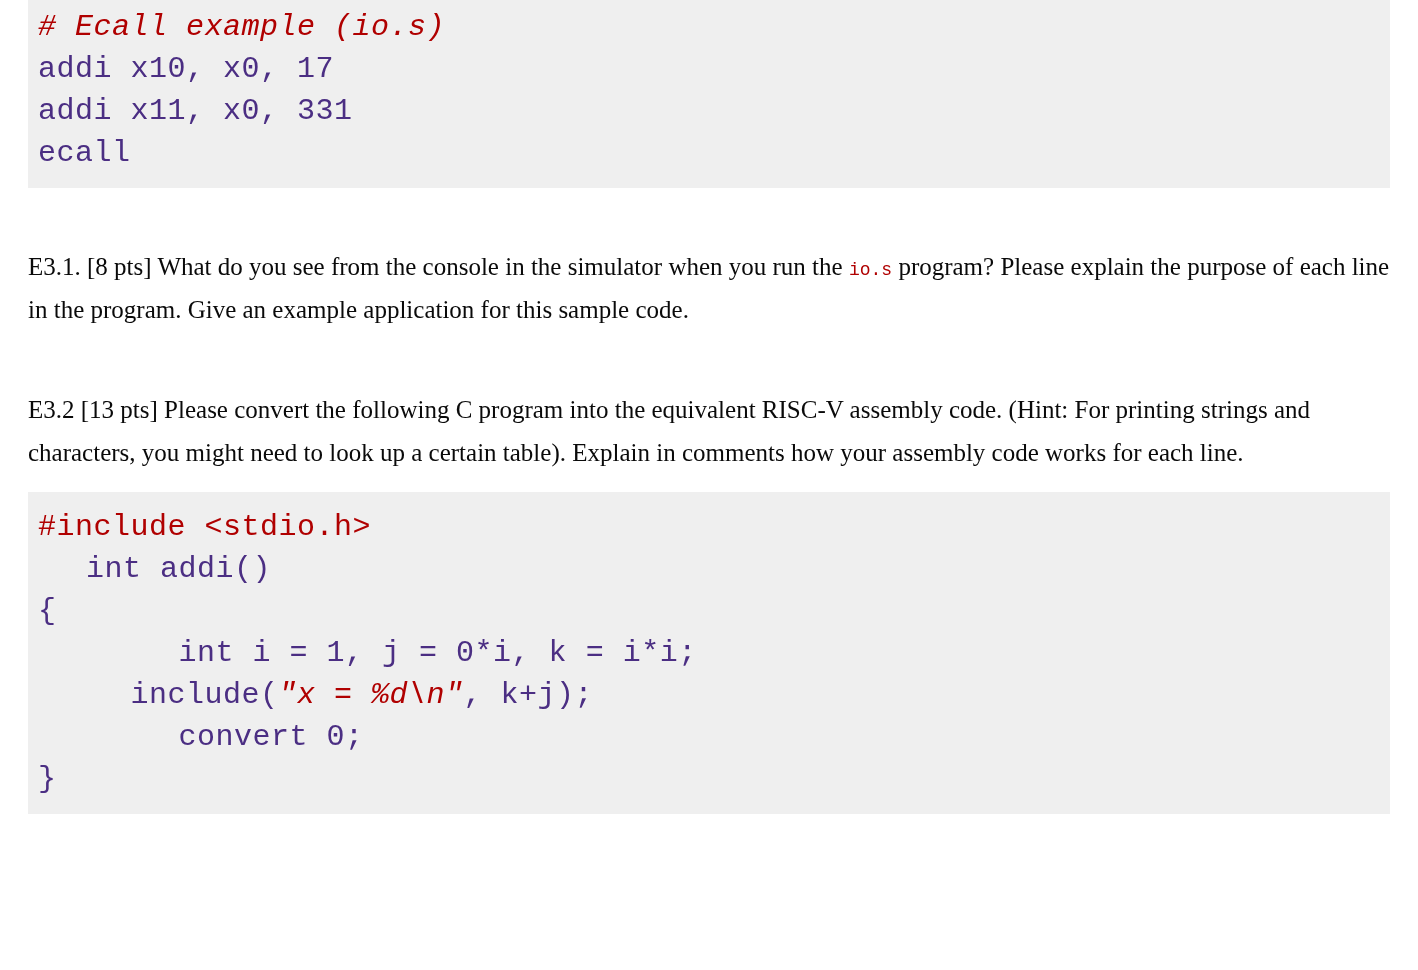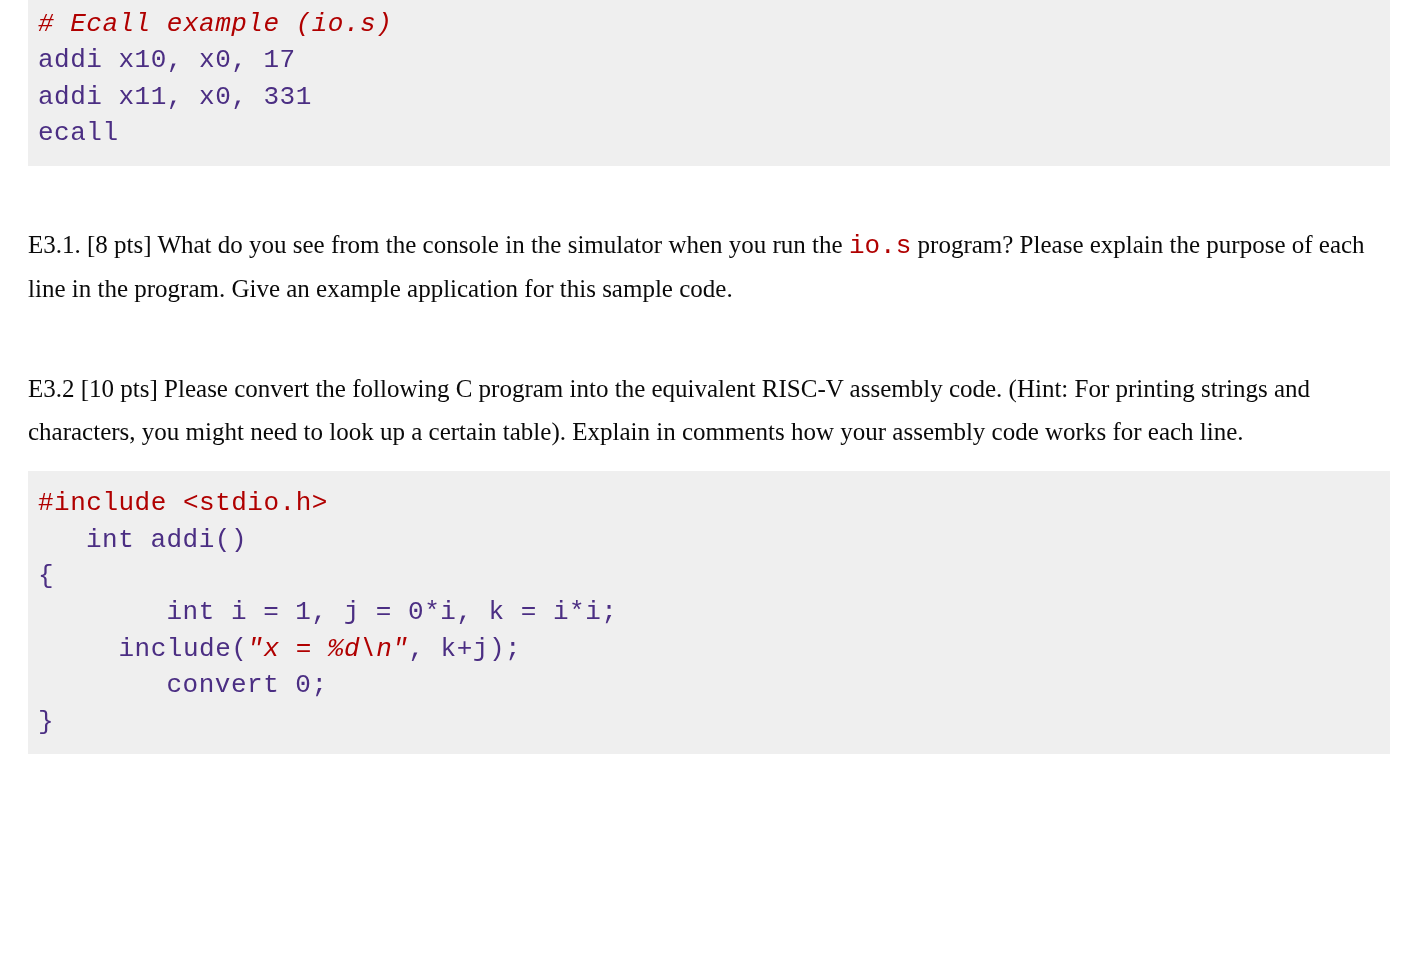--- a/index.html
+++ b/index.html
@@ -12,21 +12,21 @@
   .page {
     width: 1418px;
     min-height: 970px;
     box-sizing: border-box;
     padding: 0 28px 24px 28px;
   }
   .code-block {
     background: #efefef;
     padding: 14px 10px 14px 10px;
     font-family: 'Consolas', 'Menlo', 'Courier New', monospace;
-    font-size: 26px;
+    font-size: 30px;
     line-height: 1.4;
     letter-spacing: 0.5px;
     white-space: pre;
     margin: 0;
     font-stretch: expanded;
   }
   .cb-top {
     padding-top: 6px;
   }
   .comment { color: #b00000; font-style: italic; }
@@ -44,21 +44,21 @@
   }
   .section-gap-1 {
     height: 58px;
   }
   .section-gap-2 {
     height: 58px;
   }
   .inline-code {
     font-family: 'Consolas', 'Menlo', 'Courier New', monospace;
     color: #b00000;
-    font-size: 26px;
+    font-size: 18px;
     text-align: right;
   }
   .mt-code {
     margin-top: 18px;
   }
 </style>
 </head>
 <body>
 
 <div class="page">
@@ -70,21 +70,21 @@
 
   <div class="section-gap-1"></div>
 
   <p class="para">
     <span>E3.1. [8 pts] What do you see from the console in the simulator when you run the </span><span class="inline-code">io.s</span><span> program? Please explain the purpose of each line in the program. Give an example application for this sample code.</span>
   </p>
 
   <div class="section-gap-2"></div>
 
   <p class="para">
-    <span>E3.2 [10 pts] Please convert the following C program into the equivalent RISC-V assembly code. (Hint: For printing strings and characters, you might need to look up a certain table). Explain in comments how your assembly code works for each line.</span>
+    <span>E3.2 [13 pts] Please convert the following C program into the equivalent RISC-V assembly code. (Hint: For printing strings and characters, you might need to look up a certain table). Explain in comments how your assembly code works for each line.</span>
   </p>
 
   <pre class="code-block mt-code"><span class="preproc">#include &lt;stdio.h&gt;</span>
 <span class="kw">int</span><span class="txt"> addi()</span>
 <span class="txt">{</span>
 <span class="kw">     int</span><span class="txt"> i = </span><span class="num">1</span><span class="txt">, j = </span><span class="num">0</span><span class="txt">*i, k = i*i;</span>
 <span class="txt">     include(</span><span class="comment">"x = %d\n"</span><span class="txt">, k+j);</span>
 <span class="kw">     convert</span><span class="num"> 0</span><span class="txt">;</span>
 <span class="txt">}</span></pre>
 

